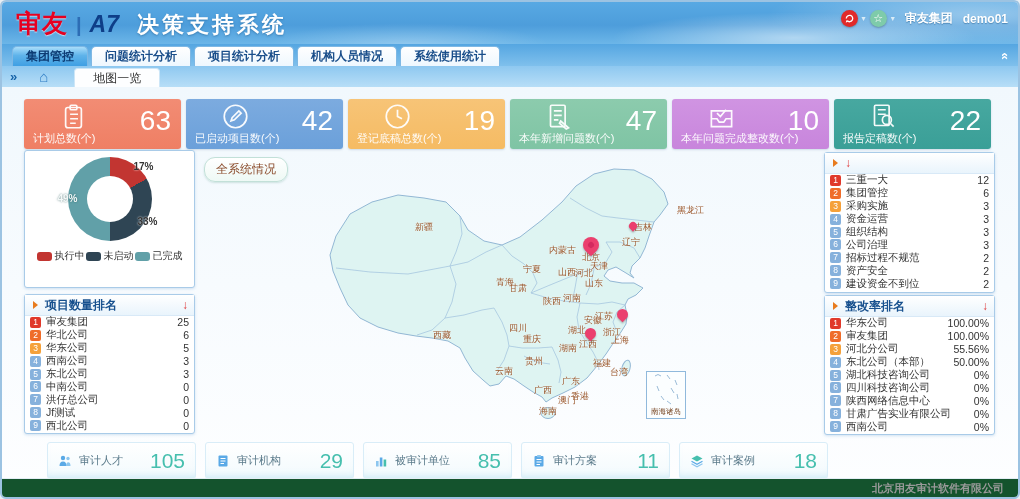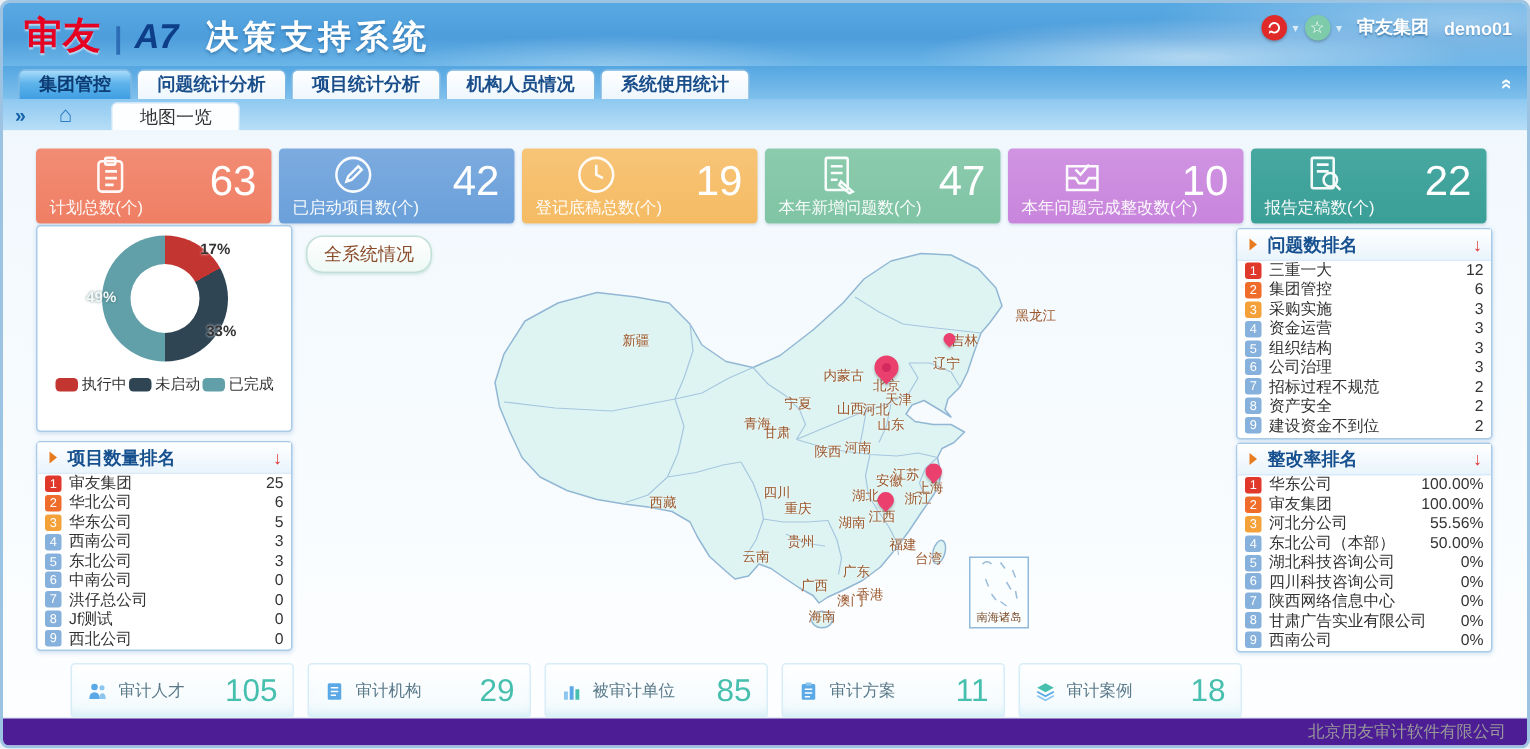--- a/index.html
+++ b/index.html
@@ -116,23 +116,23 @@
   
   .botrow { position:absolute; left:45px; top:355px; display:flex; gap:9px; }
   .bcard { width:149px; height:37px; background:linear-gradient(180deg,#ffffff,#f2fafd);
            border:1px solid #d9edf8; border-radius:3px; display:flex; align-items:center; padding:12px 10px;
            box-shadow:inset 0 -7px 9px -7px rgba(110,200,230,.4); cursor:pointer; }
   .bicon { width:14px; height:14px; flex:none; }
   .blabel { font-size:11px; color:#5a7a8a; margin-left:7px; white-space:nowrap; }
   .bnum { margin-left:auto; font-size:21px; color:#46bfae; }
 
   
-  .footer { position:absolute; left:0; right:0; bottom:0; height:19px; background:#4c1d95;
+  .footer { position:absolute; left:0; right:0; bottom:0; height:19px; background:#14532d;
             border-top:1px solid #e4eef5; text-align:right; font-size:11px; color:#999;
-            line-height:18px; padding-right:14px; }
+            line-height:18px; padding-right:14px;font-weight:bold; }
 </style>
 </head>
 <body>
 
 <div class="page">
 
   <div class="sky">
     <div class="logo">
       <span class="brand">审友</span>
       <span class="sep">|</span>
@@ -304,21 +304,20 @@
             <span class="rname">西北公司</span>
             <span class="rval">0</span>
           </div>
 
       </div>
     </div>
 
     <div class="panel" style="left:822px; top:65px; height:141px;">
       <div class="phead">
         <span class="tri"></span>
-        <span class="ptitle">问题数排名</span>
         <span class="sortdn">↓</span>
       </div>
       <div class="rows">
         <div class="rrow">
             <span class="badge">1</span>
             <span class="rname">三重一大</span>
             <span class="rval">12</span>
           </div>
         <div class="rrow">
             <span class="badge">2</span>
@@ -474,21 +473,21 @@
       <span class="mlabel" style="left:356px;top:114px;">山西</span>
       <span class="mlabel" style="left:383px;top:125px;">山东</span>
       <span class="mlabel" style="left:361px;top:140px;">河南</span>
       <span class="mlabel" style="left:341px;top:143px;">陕西</span>
       <span class="mlabel" style="left:231px;top:177px;">西藏</span>
       <span class="mlabel" style="left:307px;top:170px;">四川</span>
       <span class="mlabel" style="left:321px;top:181px;">重庆</span>
       <span class="mlabel" style="left:366px;top:172px;">湖北</span>
       <span class="mlabel" style="left:382px;top:162px;">安徽</span>
       <span class="mlabel" style="left:393px;top:158px;">江苏</span>
-      <span class="mlabel" style="left:409px;top:167px;">上海</span>
+      <span class="mlabel" style="left:409px;top:182px;">上海</span>
       <span class="mlabel" style="left:401px;top:174px;">浙江</span>
       <span class="mlabel" style="left:357px;top:190px;">湖南</span>
       <span class="mlabel" style="left:377px;top:186px;">江西</span>
       <span class="mlabel" style="left:391px;top:205px;">福建</span>
       <span class="mlabel" style="left:408px;top:214px;">台湾</span>
       <span class="mlabel" style="left:360px;top:223px;">广东</span>
       <span class="mlabel" style="left:332px;top:232px;">广西</span>
       <span class="mlabel" style="left:369px;top:238px;">香港</span>
       <span class="mlabel" style="left:356px;top:242px;">澳门</span>
       <span class="mlabel" style="left:337px;top:253px;">海南</span>

